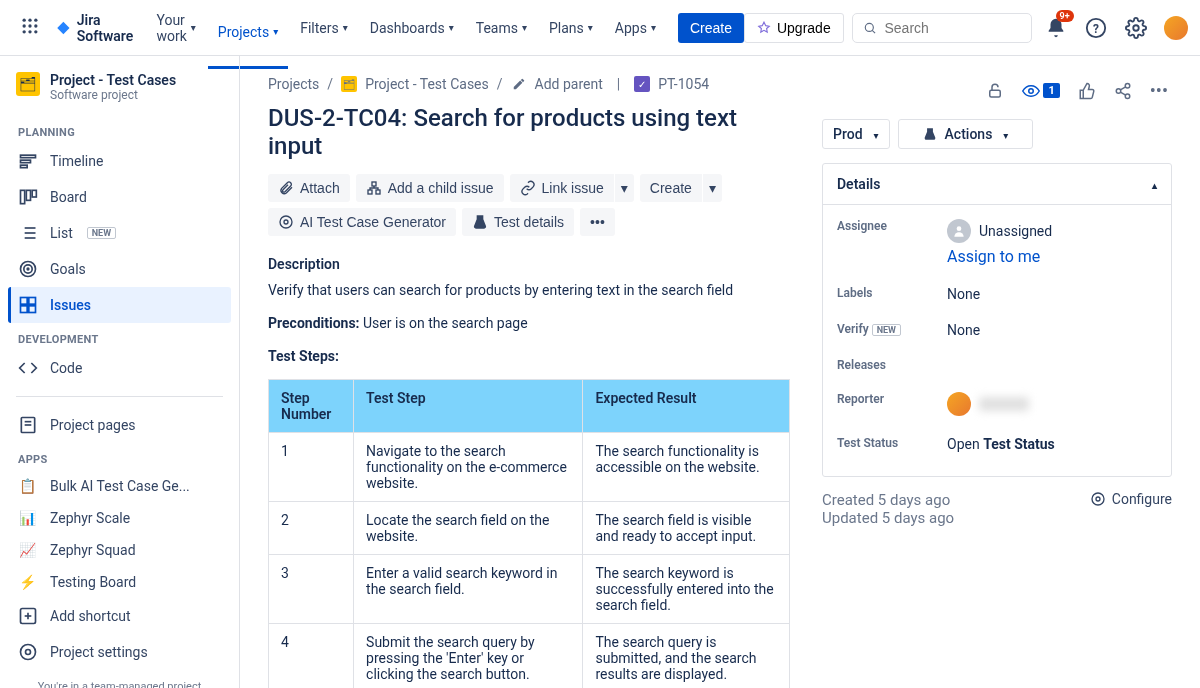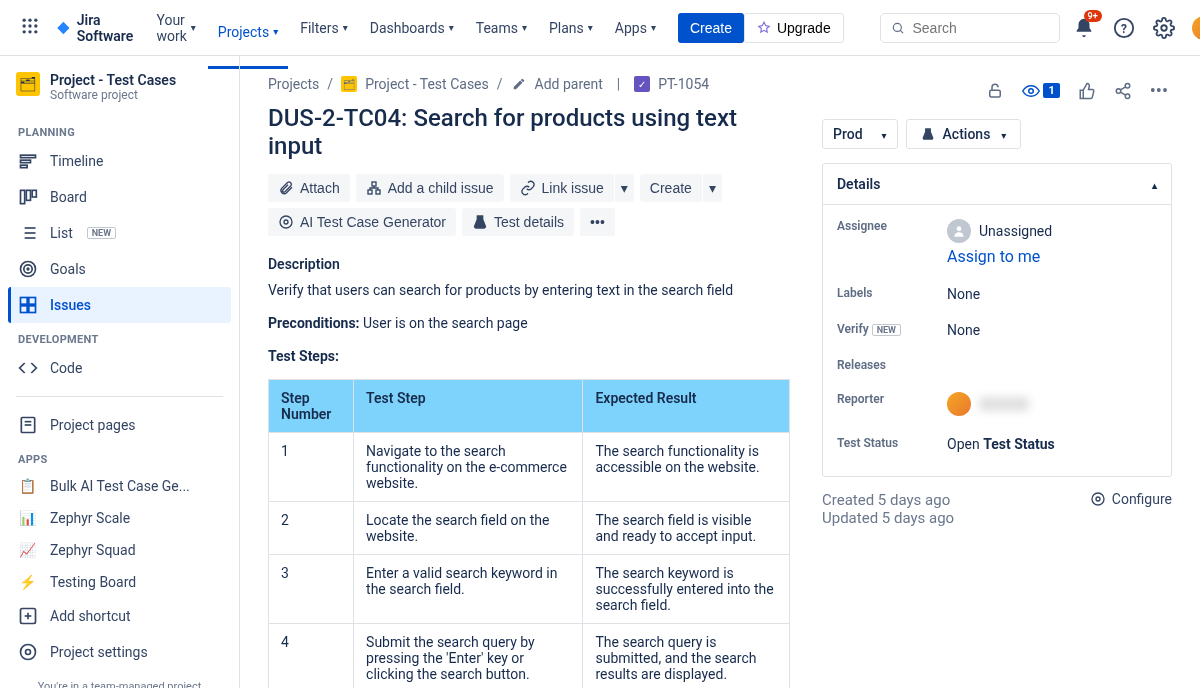--- a/index.html
+++ b/index.html
@@ -10,21 +10,21 @@
 .logo { display: flex; align-items: center; gap: 6px; font-weight: 600; font-size: 14px; padding: 0 8px; }
 .logo svg { width: 20px; height: 20px; }
 .nav-items { display: flex; gap: 2px; }
 .nav-item { padding: 8px 10px; cursor: pointer; font-size: 14px; color: #344563; display: flex; align-items: center; gap: 4px; border-radius: 3px; }
 .nav-item.active { color: #0052cc; border-bottom: 3px solid #0052cc; border-radius: 0; padding-bottom: 14px; margin-bottom: -17px; }
 .nav-item .chev { font-size: 10px; }
 .create-btn { background: #0052cc; color: #fff; border: none; padding: 7px 12px; border-radius: 3px; font-size: 14px; font-weight: 500; margin-left: 12px; cursor: pointer; }
 .nav-right { margin-left: auto; display: flex; align-items: center; gap: 8px; }
 .upgrade-btn { border: 1px solid #dfe1e6; background: #fff; padding: 6px 12px; border-radius: 3px; display: flex; align-items: center; gap: 6px; font-size: 14px; cursor: pointer; }
 .upgrade-btn svg { width: 14px; height: 14px; }
-.search-box { border: 1px solid #dfe1e6; border-radius: 5px; padding: 6px 10px; display: flex; align-items: center; gap: 8px; width: 180px; margin-left: 28px; }
+.search-box { border: 1px solid #dfe1e6; border-radius: 5px; padding: 6px 10px; display: flex; align-items: center; gap: 8px; width: 180px; }
 .search-box input { border: none; outline: none; font-size: 14px; width: 100%; }
 .nav-icon { width: 32px; height: 32px; display: flex; align-items: center; justify-content: center; cursor: pointer; position: relative; border-radius: 50%; }
 .nav-icon svg { width: 22px; height: 22px; }
 .bell-badge { position: absolute; top: -2px; right: -2px; background: #de350b; color: #fff; font-size: 9px; font-weight: 600; padding: 1px 4px; border-radius: 8px; }
 .avatar { width: 24px; height: 24px; border-radius: 50%; background: linear-gradient(135deg, #f5a623, #e8782e); }
 .layout { display: flex; height: calc(100vh - 56px); }
 .sidebar { width: 240px; border-right: 1px solid #dfe1e6; padding: 16px 8px; overflow-y: auto; display: flex; flex-direction: column; }
 .project-header { display: flex; gap: 10px; padding: 0 8px 14px; }
 .project-icon { width: 24px; height: 24px; background: #ffc400; border-radius: 3px; display: flex; align-items: center; justify-content: center; font-size: 14px; }
 .project-info .ptitle { font-size: 14px; font-weight: 600; color: #172b4d; }
@@ -56,22 +56,22 @@
 .section-h { font-size: 14px; font-weight: 600; margin: 18px 0 8px; }
 .desc-text { font-size: 14px; line-height: 1.5; margin-bottom: 12px; }
 .steps-table { width: 100%; border-collapse: collapse; border: 1px solid #dfe1e6; margin-top: 10px; font-size: 14px; }
 .steps-table th, .steps-table td { border: 1px solid #dfe1e6; padding: 10px 12px; text-align: left; vertical-align: top; }
 .steps-table thead th { background: #7dd3fc; font-weight: 600; }
 .top-actions { display: flex; justify-content: flex-end; gap: 10px; margin-bottom: 14px; align-items: center; }
 .top-actions svg { width: 18px; height: 18px; }
 .ta-btn { cursor: pointer; display: flex; align-items: center; gap: 3px; padding: 4px; }
 .watch-count { background: #0052cc; color: #fff; font-size: 11px; font-weight: 700; padding: 1px 5px; border-radius: 2px; }
 .status-row { display: flex; gap: 8px; margin-bottom: 14px; }
-.status-dd { border: 1px solid #dfe1e6; border-radius: 3px; padding: 6px 10px; font-size: 14px; font-weight: 500; display: flex; align-items: center; gap: 16px; cursor: pointer; }
-.actions-dd { border: 1px solid #dfe1e6; border-radius: 3px; padding: 6px 14px; font-size: 14px; font-weight: 500; display: flex; align-items: center; gap: 8px; cursor: pointer; }
+.status-dd { border: 1px solid #dfe1e6; border-radius: 3px; padding: 6px 10px; font-size: 14px; font-weight: 500; display: flex; align-items: center; gap: 8px; cursor: pointer; }
+.actions-dd { border: 1px solid #dfe1e6; border-radius: 3px; padding: 6px 24px; font-size: 14px; font-weight: 500; display: flex; align-items: center; gap: 8px; cursor: pointer; }
 .details-panel { border: 1px solid #dfe1e6; border-radius: 3px; }
 .details-header { padding: 12px 14px; font-weight: 600; display: flex; justify-content: space-between; border-bottom: 1px solid #dfe1e6; cursor: pointer; }
 .details-body { padding: 4px 14px 14px; }
 .detail-row { display: flex; padding: 10px 0; font-size: 12px; align-items: flex-start; }
 .detail-row .dl { width: 110px; color: #5e6c84; font-weight: 600; }
 .detail-row .dv { flex: 1; font-size: 14px; }
 .assign-link { color: #0052cc; font-size: 16px; cursor: pointer; margin-top: 4px; display: inline-block; }
 .unassigned { display: flex; align-items: center; gap: 8px; }
 .unassigned .ua-icon { width: 24px; height: 24px; border-radius: 50%; background: #c1c7d0; display: flex; align-items: center; justify-content: center; }
 .reporter-row { display: flex; align-items: center; gap: 8px; }

